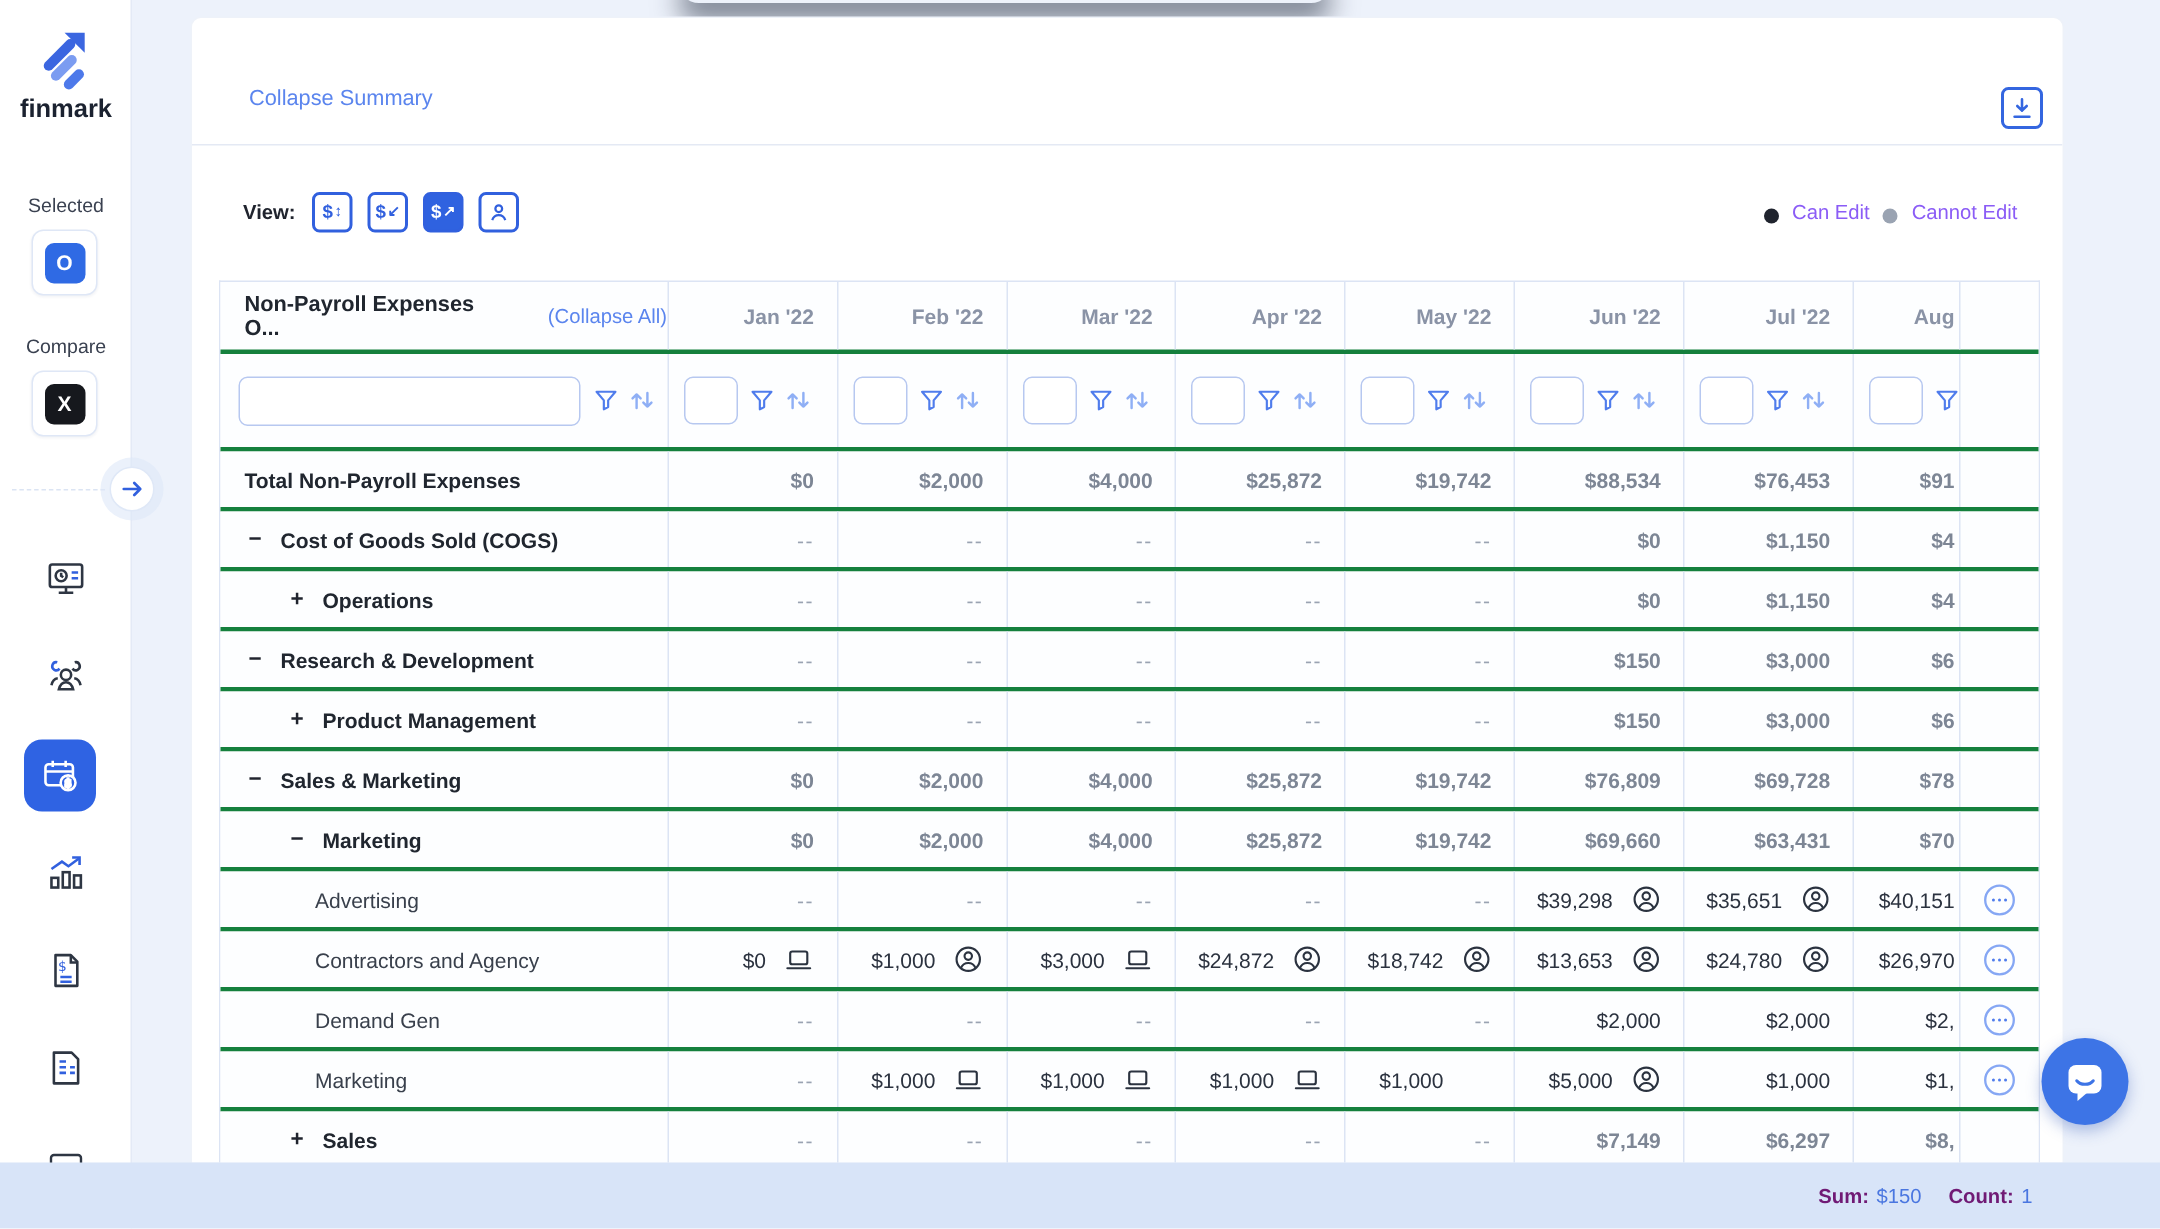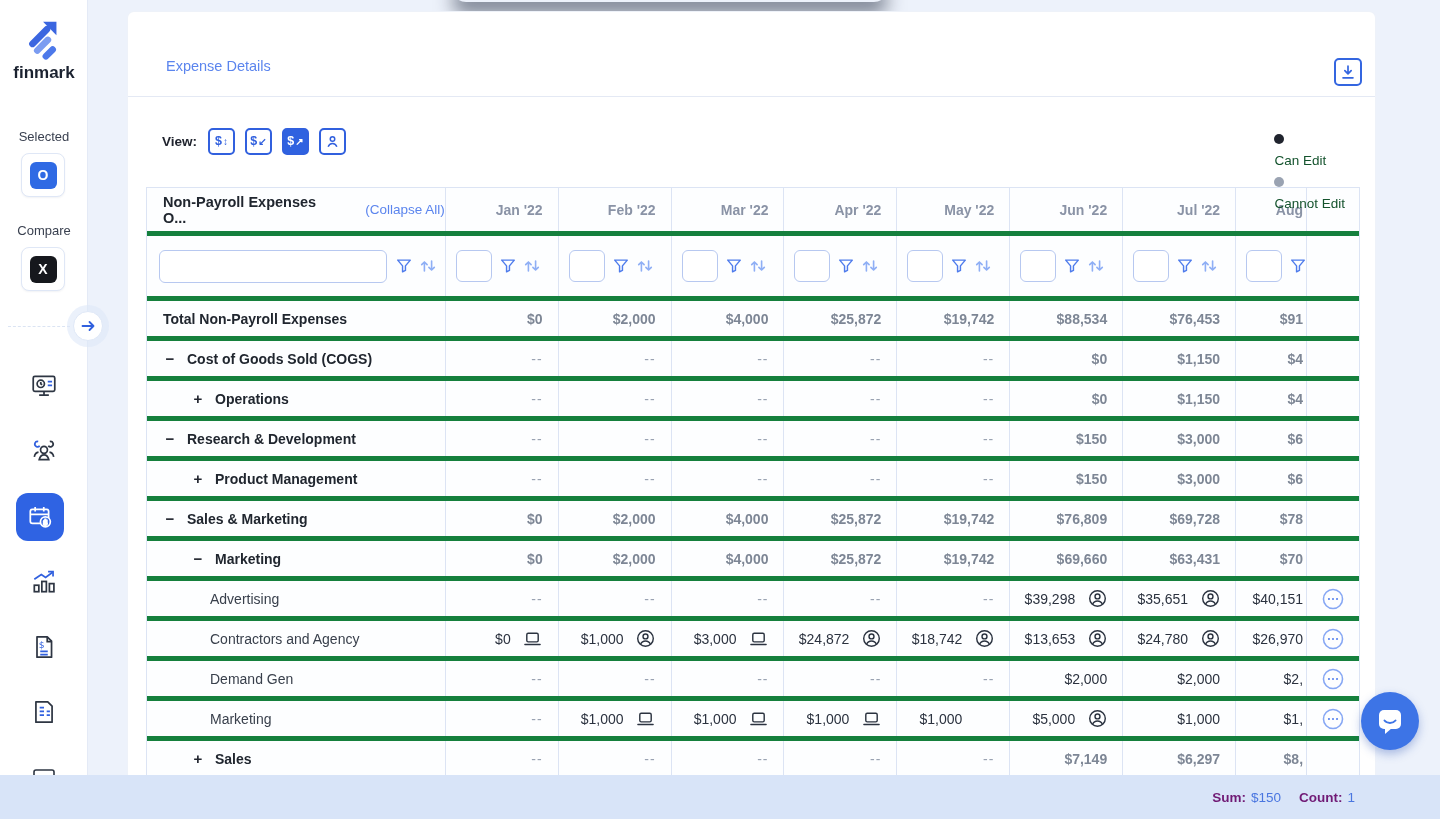--- a/index.html
+++ b/index.html
@@ -46,27 +46,27 @@
     border-radius:5px; display:flex; align-items:center; justify-content:center; cursor:pointer; background:#fff; }
   
   .toolbar { position:relative; height:90px; }
   .view-group { position:absolute; left:34px; top:31px; display:flex; align-items:center; gap:10px; }
   .view-label { font-size:13.5px; font-weight:bold; color:#20242e; margin-right:1px; }
   .view-btn { width:27px; height:27px; border:2px solid #3160de; border-radius:5px; background:#fff;
     display:flex; align-items:center; justify-content:center; font-size:12.5px; font-weight:bold;
     color:#3160de; cursor:pointer; line-height:1; }
   .view-btn .arr { font-size:10px; margin-left:1px; }
   .view-btn.active { background:#2f62e0; color:#fff; }
-  .legend { position:absolute; right:30px; top:37px; display:flex; align-items:flex-start; gap:9px;
-    font-size:13.5px; color:#14532d;flex-direction:column; }
+  .legend { position:absolute; right:30px; top:37px; display:flex; align-items:flex-end; gap:9px;
+    font-size:13.5px; color:#8b5cf6; }
   .dot { width:10px; height:10px; border-radius:50%; }
   
   .table { margin-left:18px; width:1214px; border:1px solid #dce4f4; border-bottom:none; font-size:14px;
     background:#fff; }
-  .thead, .tfilter, .trow { display:flex; border-bottom:5px solid #15803d; background:#fdfeff; }
+  .thead, .tfilter, .trow { display:flex; border-bottom:3px solid #15803d; background:#fdfeff; }
   .thead { height:48px; }
   .tfilter { height:65px; }
   .trow { height:40px; }
   .cell { border-right:1px solid #dce4f4; display:flex; align-items:center; overflow:hidden; }
   .cell:last-child { border-right:none; }
   .c-label { width:299px; }
   .c-val { width:113px; justify-content:flex-end; padding-right:15px; }
   .c-aug { width:71px; padding-right:3px; }
   .c-act { width:52px; justify-content:center; padding:0; }
   .h-label { padding-left:16px; gap:8px; font-weight:bold; color:#20262f; font-size:14.5px; }
@@ -190,21 +190,21 @@
 <div class="collapse-btn">
   <svg width="16" height="16" viewBox="0 0 16 16" fill="none" stroke="#3160de" stroke-width="1.8" stroke-linecap="round" stroke-linejoin="round">
     <path d="M2.5 8h11M9.5 4l4 4-4 4"></path>
   </svg>
 </div>
 
 <div class="main-card">
 
   <div class="tabs-bar">
     <div id="tabs-host" style="display:flex;">
-        <div class="tab inactive">Expense Details</div>
+        <div class="tab inactive">Collapse Summary</div>
       </div>
     <div class="download-btn">
       <svg width="18" height="18" viewBox="0 0 20 20" fill="none" stroke="#3466e0" stroke-width="1.9" stroke-linecap="round" stroke-linejoin="round">
         <path d="M10 3.5v8.5m0 0L6.5 8.5M10 12l3.5-3.5"></path>
         <path d="M4.5 16.5h11"></path>
       </svg>
     </div>
   </div>
 
   <div class="toolbar">

